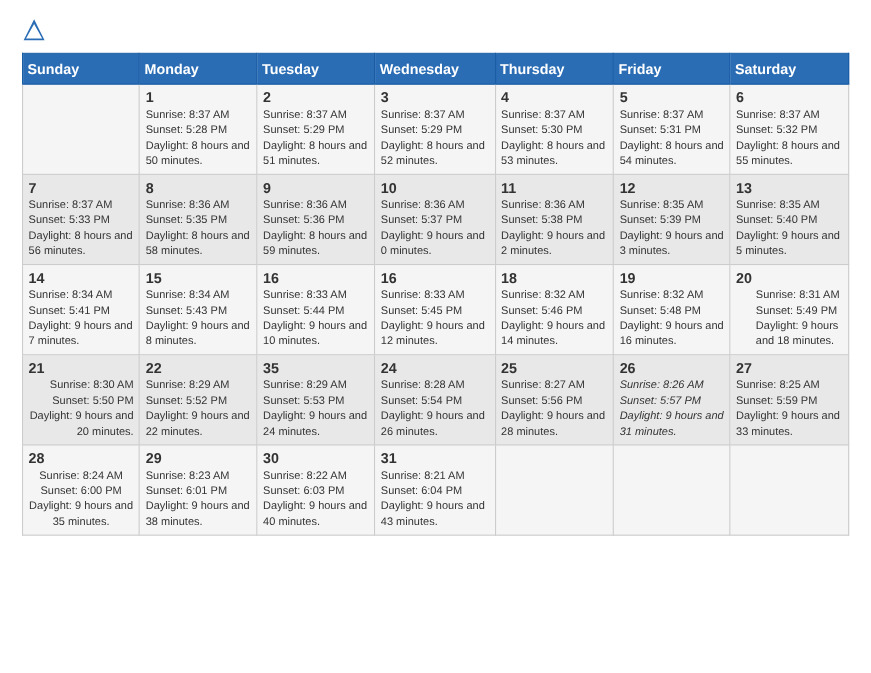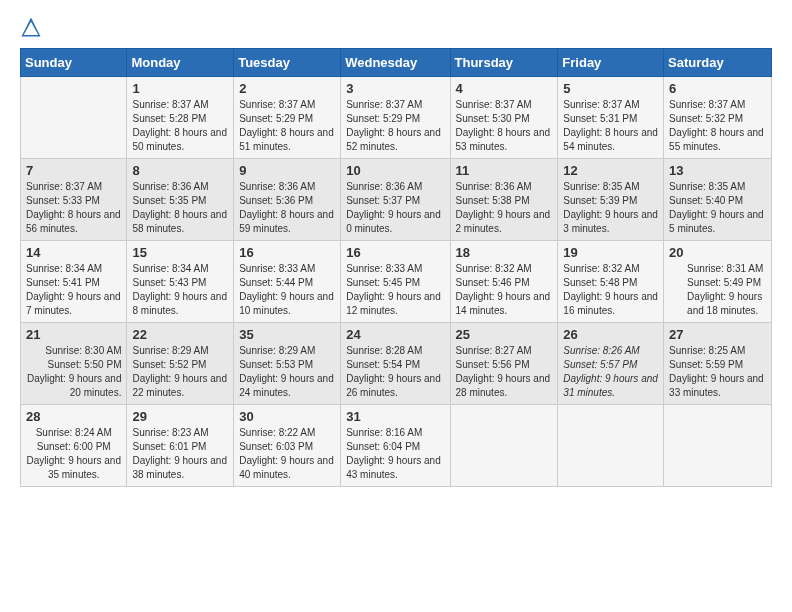--- a/index.html
+++ b/index.html
@@ -323,21 +323,21 @@
 Daylight: 9 hours and 38 minutes.</div>
           </td>
           <td>
             <span class="day-number">30</span>
             <div class="day-info" style="white-space: pre-line;">Sunrise: 8:22 AM
 Sunset: 6:03 PM
 Daylight: 9 hours and 40 minutes.</div>
           </td>
           <td>
             <span class="day-number">31</span>
-            <div class="day-info" style="white-space: pre-line;">Sunrise: 8:16 AM
+            <div class="day-info" style="white-space: pre-line;">Sunrise: 8:21 AM
 Sunset: 6:04 PM
 Daylight: 9 hours and 43 minutes.</div>
           </td>
           <td class="empty-cell"></td>
           <td class="empty-cell"></td>
           <td class="empty-cell"></td>
         </tr>
       </tbody>
   </table>
 </div>

